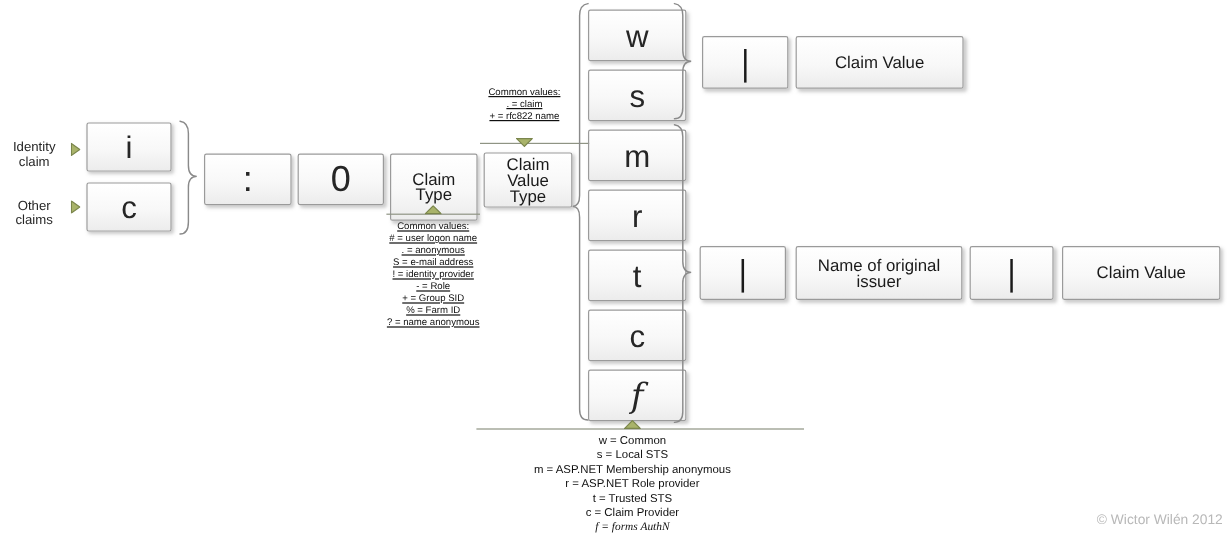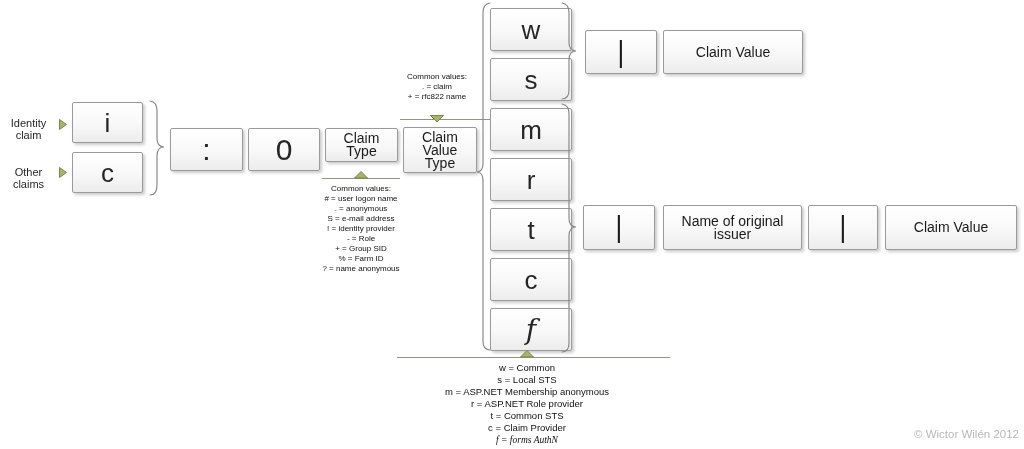--- a/index.html
+++ b/index.html
@@ -8,21 +8,21 @@
   .box{position:absolute;border:1px solid #9a9a9a;border-radius:2px;
        background:linear-gradient(180deg,#ffffff 0%,#f8f8f8 55%,#ececec 100%);
        box-shadow:2px 2px 3px rgba(110,110,110,.35);
        display:flex;align-items:center;justify-content:center;box-sizing:border-box;}
   .letter{font-size:26px;line-height:1;color:#262626;}
   .glyph-big{font-size:30px;line-height:1;color:#262626;}
   .pipe{font-size:26px;font-weight:400;color:#1a1a1a;transform:scaleY(1.15);}
   .f-italic{font-family:"DejaVu Serif",serif;font-style:italic;font-size:28px;}
   .box-label{font-size:14px;text-align:center;line-height:13px;color:#1a1a1a;padding:0 4px;}
   .side-label{position:absolute;left:0;width:57px;text-align:center;font-size:11px;color:#262626;}
-  .note{position:absolute;font-size:8px;line-height:10px;text-align:center;color:#101010;}
+  .note{position:absolute;font-size:8px;line-height:10px;text-align:center;color:#101010;text-decoration:underline;}
   .hline{position:absolute;height:1px;background:#8f9484;}
   .legend{position:absolute;left:397px;top:362px;width:260px;text-align:center;
           font-size:9.5px;line-height:12px;color:#101010;}
   .legend .it{font-style:italic;font-family:"Liberation Serif",serif;}
   .copyright{position:absolute;right:5px;top:428px;font-size:11.5px;color:#b8b8b8;}
   svg{position:absolute;display:block;}
 </style>
 </head>
 <body>
 
@@ -47,21 +47,21 @@
   <svg style="left:149px;top:100px;" width="17" height="97">
     <path d="M1 1 Q8 2 8 11 L8 38 Q8 47 15 47 Q8 47 8 56 L8 85 Q8 95 1 95" fill="none" stroke-width="1.2" stroke-linecap="round" stroke="#8a8a8a"></path>
   </svg>
 
   <div class="box" style="left:170px;top:128px;width:73px;height:43px;">
     <span class="glyph-big">:</span>
   </div>
   <div class="box" style="left:248px;top:128px;width:72px;height:43px;">
     <span class="glyph-big">0</span>
   </div>
-  <div class="box" style="left:325px;top:128px;width:73px;height:34px;">
+  <div class="box" style="left:325px;top:128px;width:73px;height:56px;">
     <span class="box-label">Claim Type</span>
   </div>
   <div class="box" style="left:403px;top:127px;width:74px;height:46px;">
     <span class="box-label">Claim Value Type</span>
   </div>
 
   <div class="note" style="left:385px;top:72px;width:104px;">
     <div>Common values:</div>
     <div>. = claim</div>
     <div>+ = rfc822 name</div>
@@ -143,20 +143,20 @@
 
   <div class="hline" style="left:397px;top:357px;width:273px;"></div>
   <svg style="left:520px;top:350px;" width="14" height="8">
     <polygon points="7,0.5 13.5,7 0.5,7" stroke="#7b864d" stroke-width="1" fill="#a9b36a"></polygon>
   </svg>
   <div class="legend">
     <div>w = Common</div>
     <div>s = Local STS</div>
     <div>m = ASP.NET Membership anonymous</div>
     <div>r = ASP.NET Role provider</div>
-    <div>t = Common STS</div>
+    <div>t = Trusted STS</div>
     <div>c = Claim Provider</div>
     <div class="it">f = forms AuthN</div>
   </div>
 
   <div class="copyright">© Wictor Wilén 2012</div>
 
 </div>
 
 </body></html>

